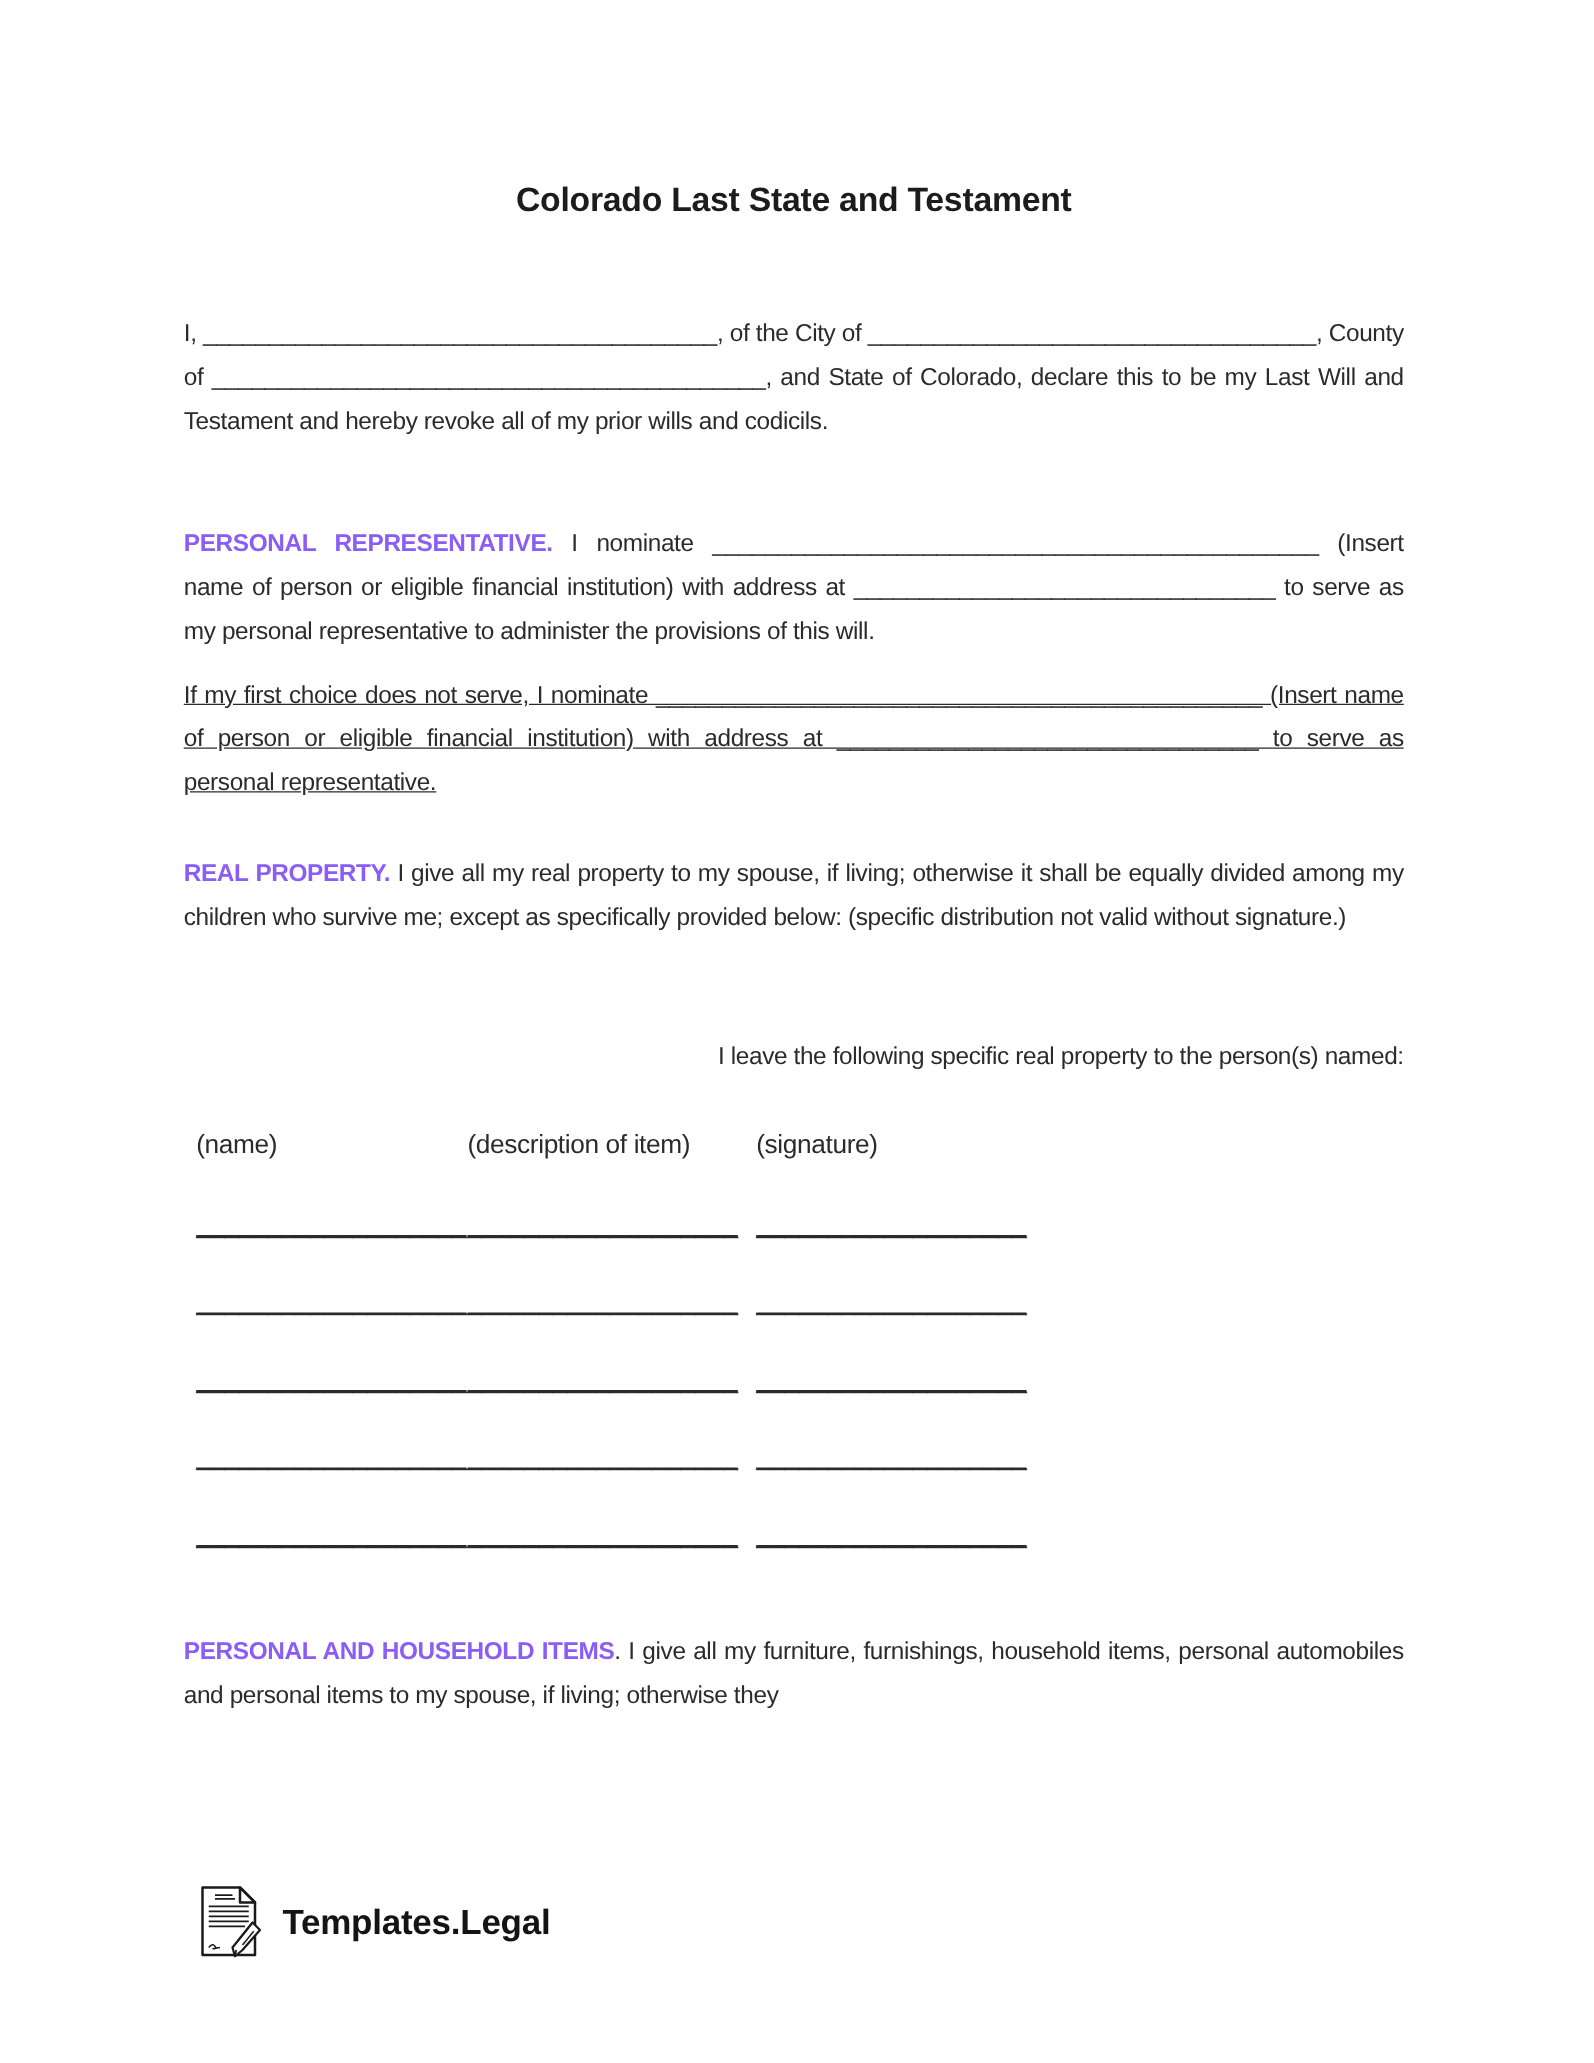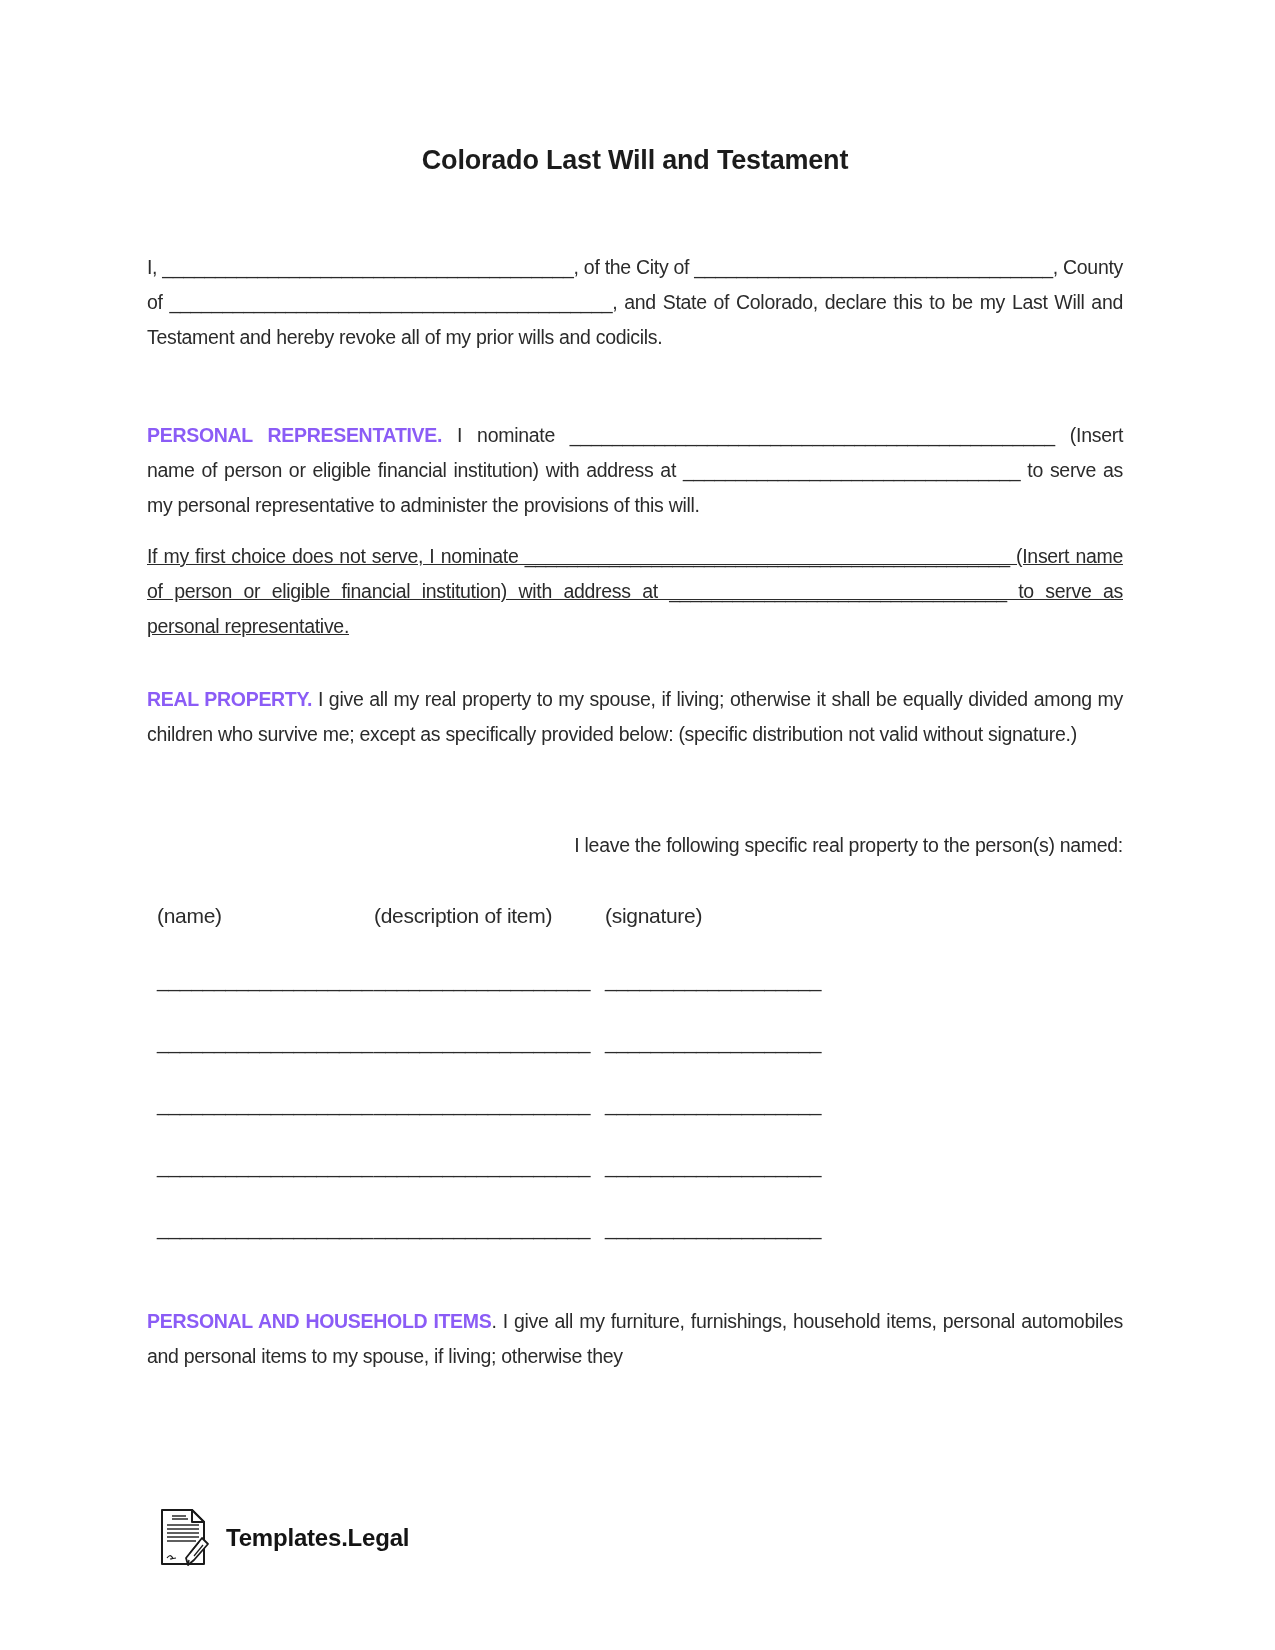--- a/index.html
+++ b/index.html
@@ -50,52 +50,52 @@
   .tbl {
     display: grid;
     grid-template-columns: 217px 231px 1fr;
     margin-left: 10px;
     font-size: 21px;
     line-height: 35px;
     letter-spacing: -0.3px;
     color: #2b2b2b;
   }
   .tbl.headers    { margin-top: 35px; }
-  .tbl.row        { margin-top: 0; margin-bottom: 27px; }
+  .tbl.row        { margin-top: 0; margin-bottom: 27px; text-decoration: underline; }
   .tbl-wrap       { margin-top: 29px; }
   .cell { white-space: nowrap; overflow: visible; }
   .phi-para       { margin-top: 59px; }
   .footer {
     position: absolute;
     left: 158px;
     top: 1508px;
     display: flex;
     align-items: center;
   }
   .footer .brand-icon {
     width: 52px;
     height: 60px;
     flex: 0 0 auto;
   }
   .footer .brand-text {
     margin-left: 16px;
-    font-size: 24px;
+    font-size: 28px;
     font-weight: bold;
     color: #141414;
     letter-spacing: -0.2px;
     line-height: 60px;
   }
 </style>
 </head>
 <body>
 
 <div class="page">
   <div class="content">
 
-    <div class="doc-title">Colorado Last Will and Testament</div>
+    <div class="doc-title">Colorado Last State and Testament</div>
 
     <div class="para intro"><span>I, _______________________________________, of the City of __________________________________, County of __________________________________________, and State of Colorado, declare this to be my Last Will and Testament and hereby revoke all of my prior wills and codicils.</span></div>
 
     <div class="para pr-para1"><span class="lead">PERSONAL REPRESENTATIVE.</span><span>  I nominate ______________________________________________ (Insert name of person or eligible financial institution) with address at ________________________________ to serve as my personal representative to administer the provisions of this will.</span></div>
 
     <div class="para pr-para2"><span>If my first choice does not serve, I nominate ______________________________________________ (Insert name of person or eligible financial institution) with address at ________________________________ to serve as personal representative.</span></div>
 
     <div class="para rp-para"><span class="lead">REAL PROPERTY.</span><span> I give all my real property to my spouse, if living; otherwise it shall be equally divided among my children who survive me; except as specifically provided below: (specific distribution not valid without signature.)</span></div>
 
     <div class="para rp-leadin">I leave the following specific real property to the person(s) named:</div>

